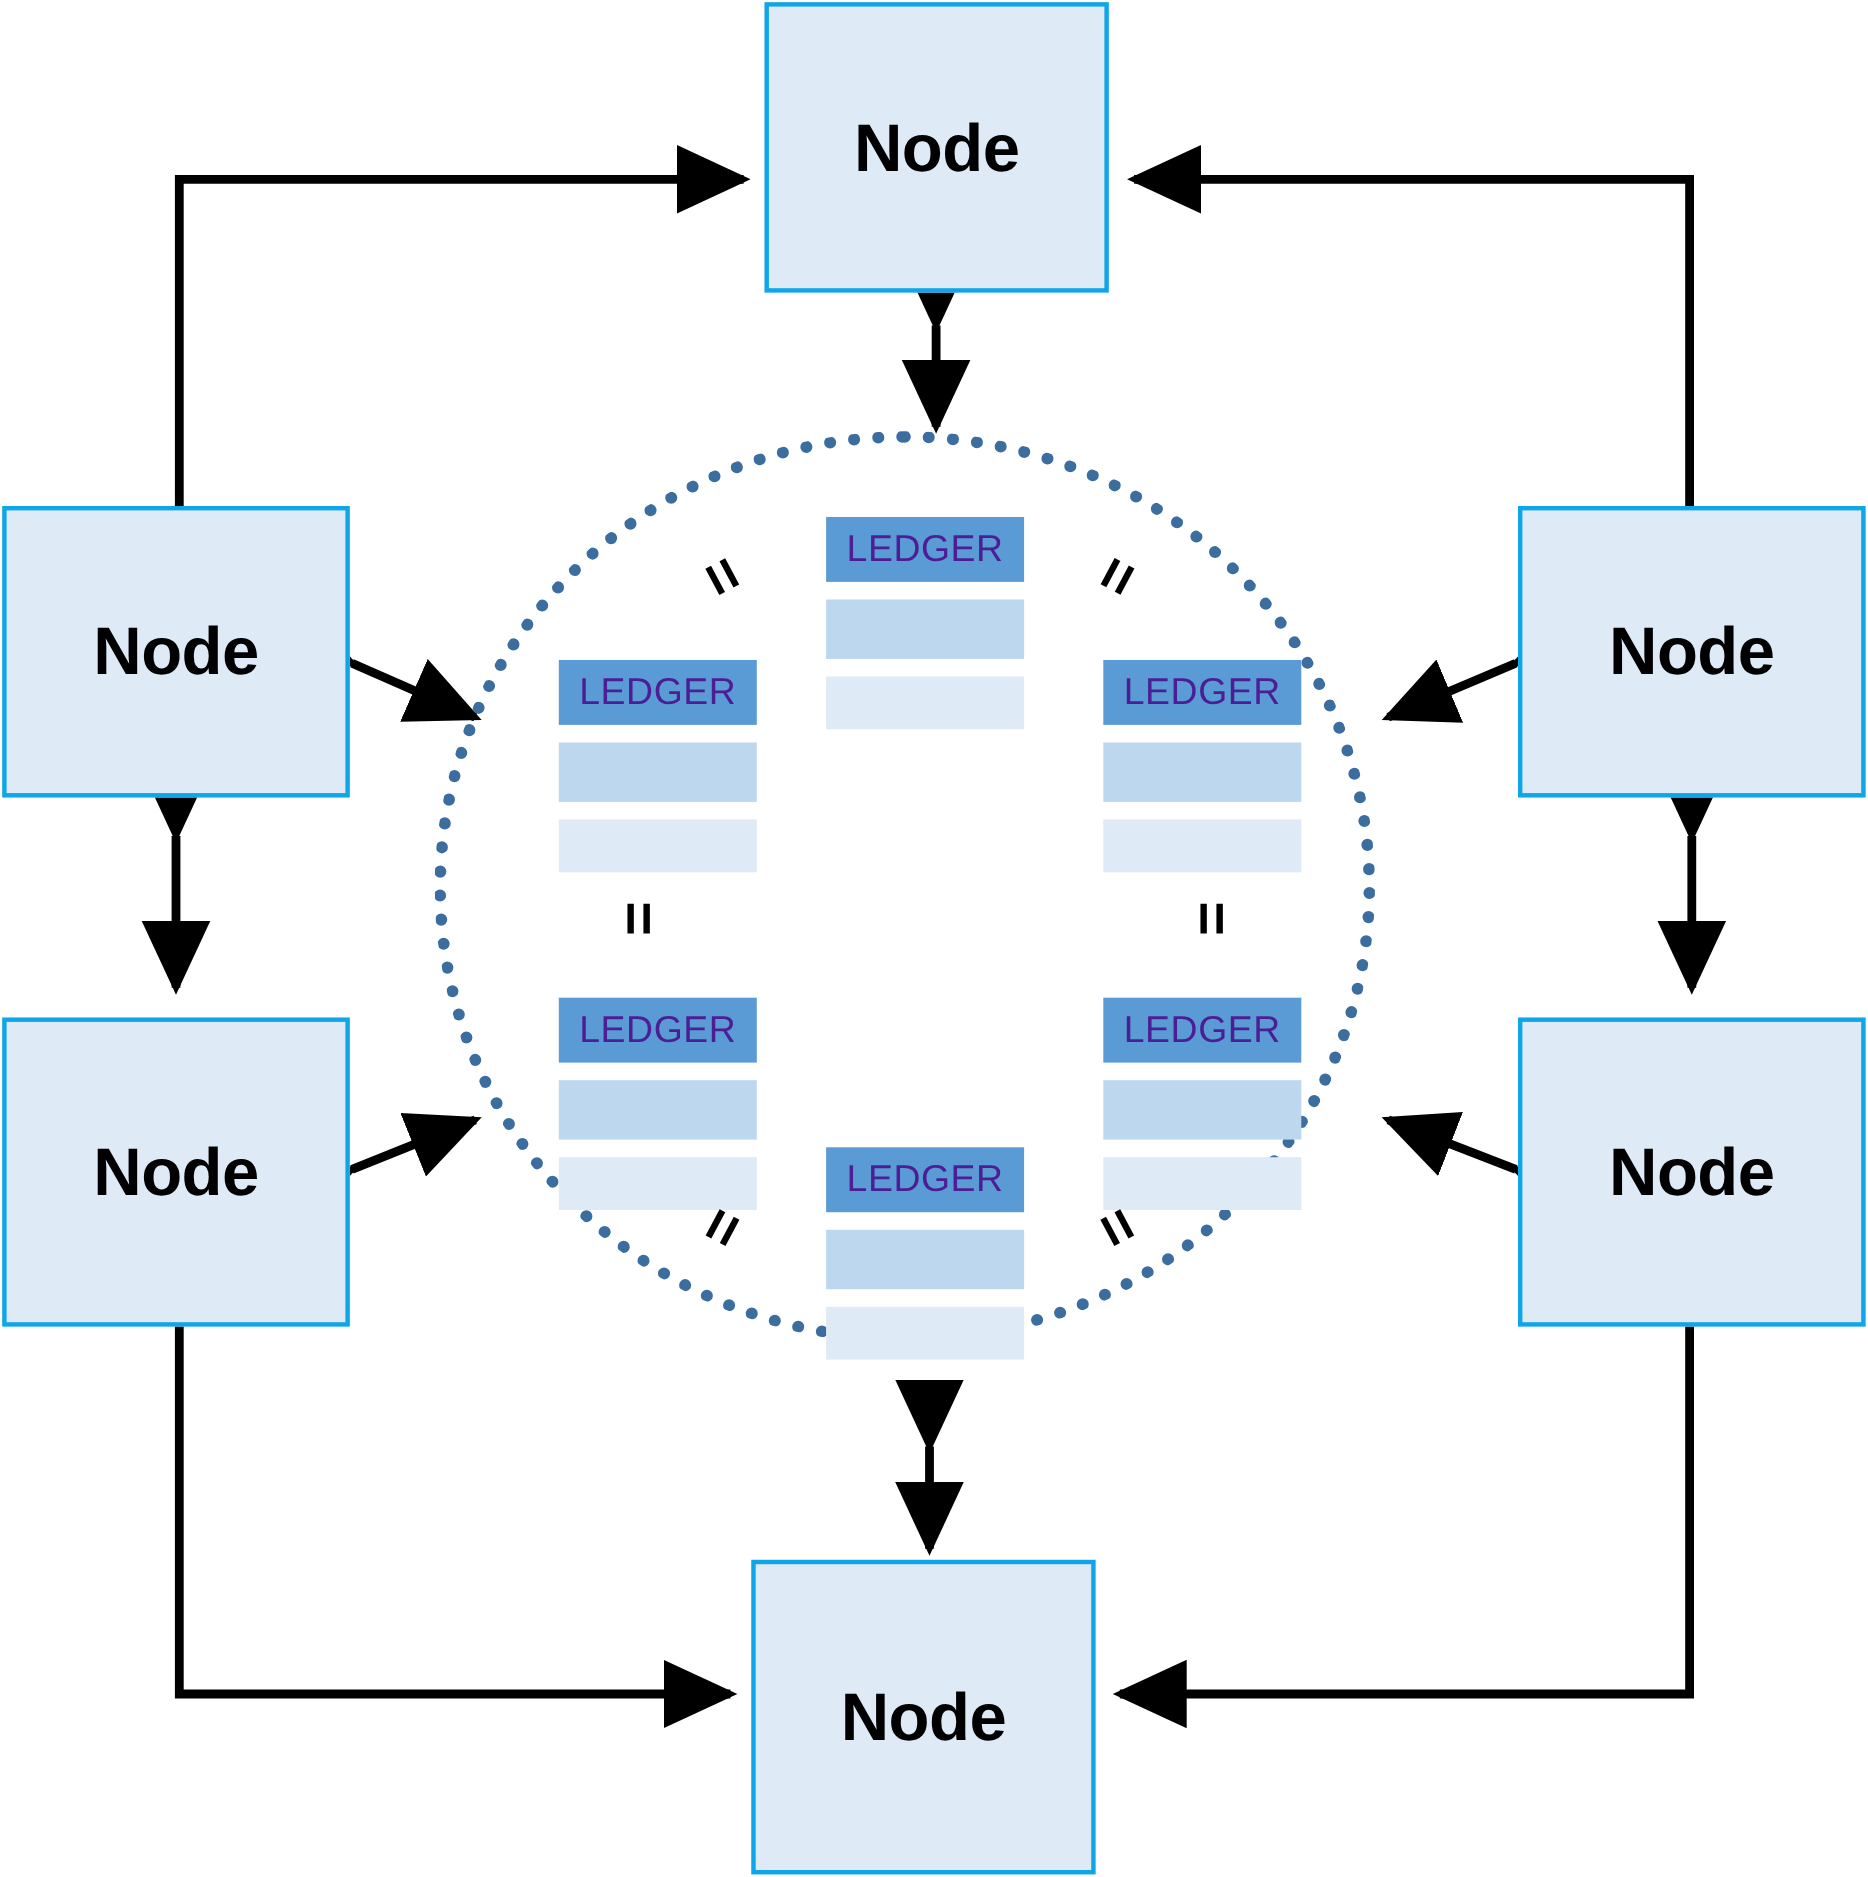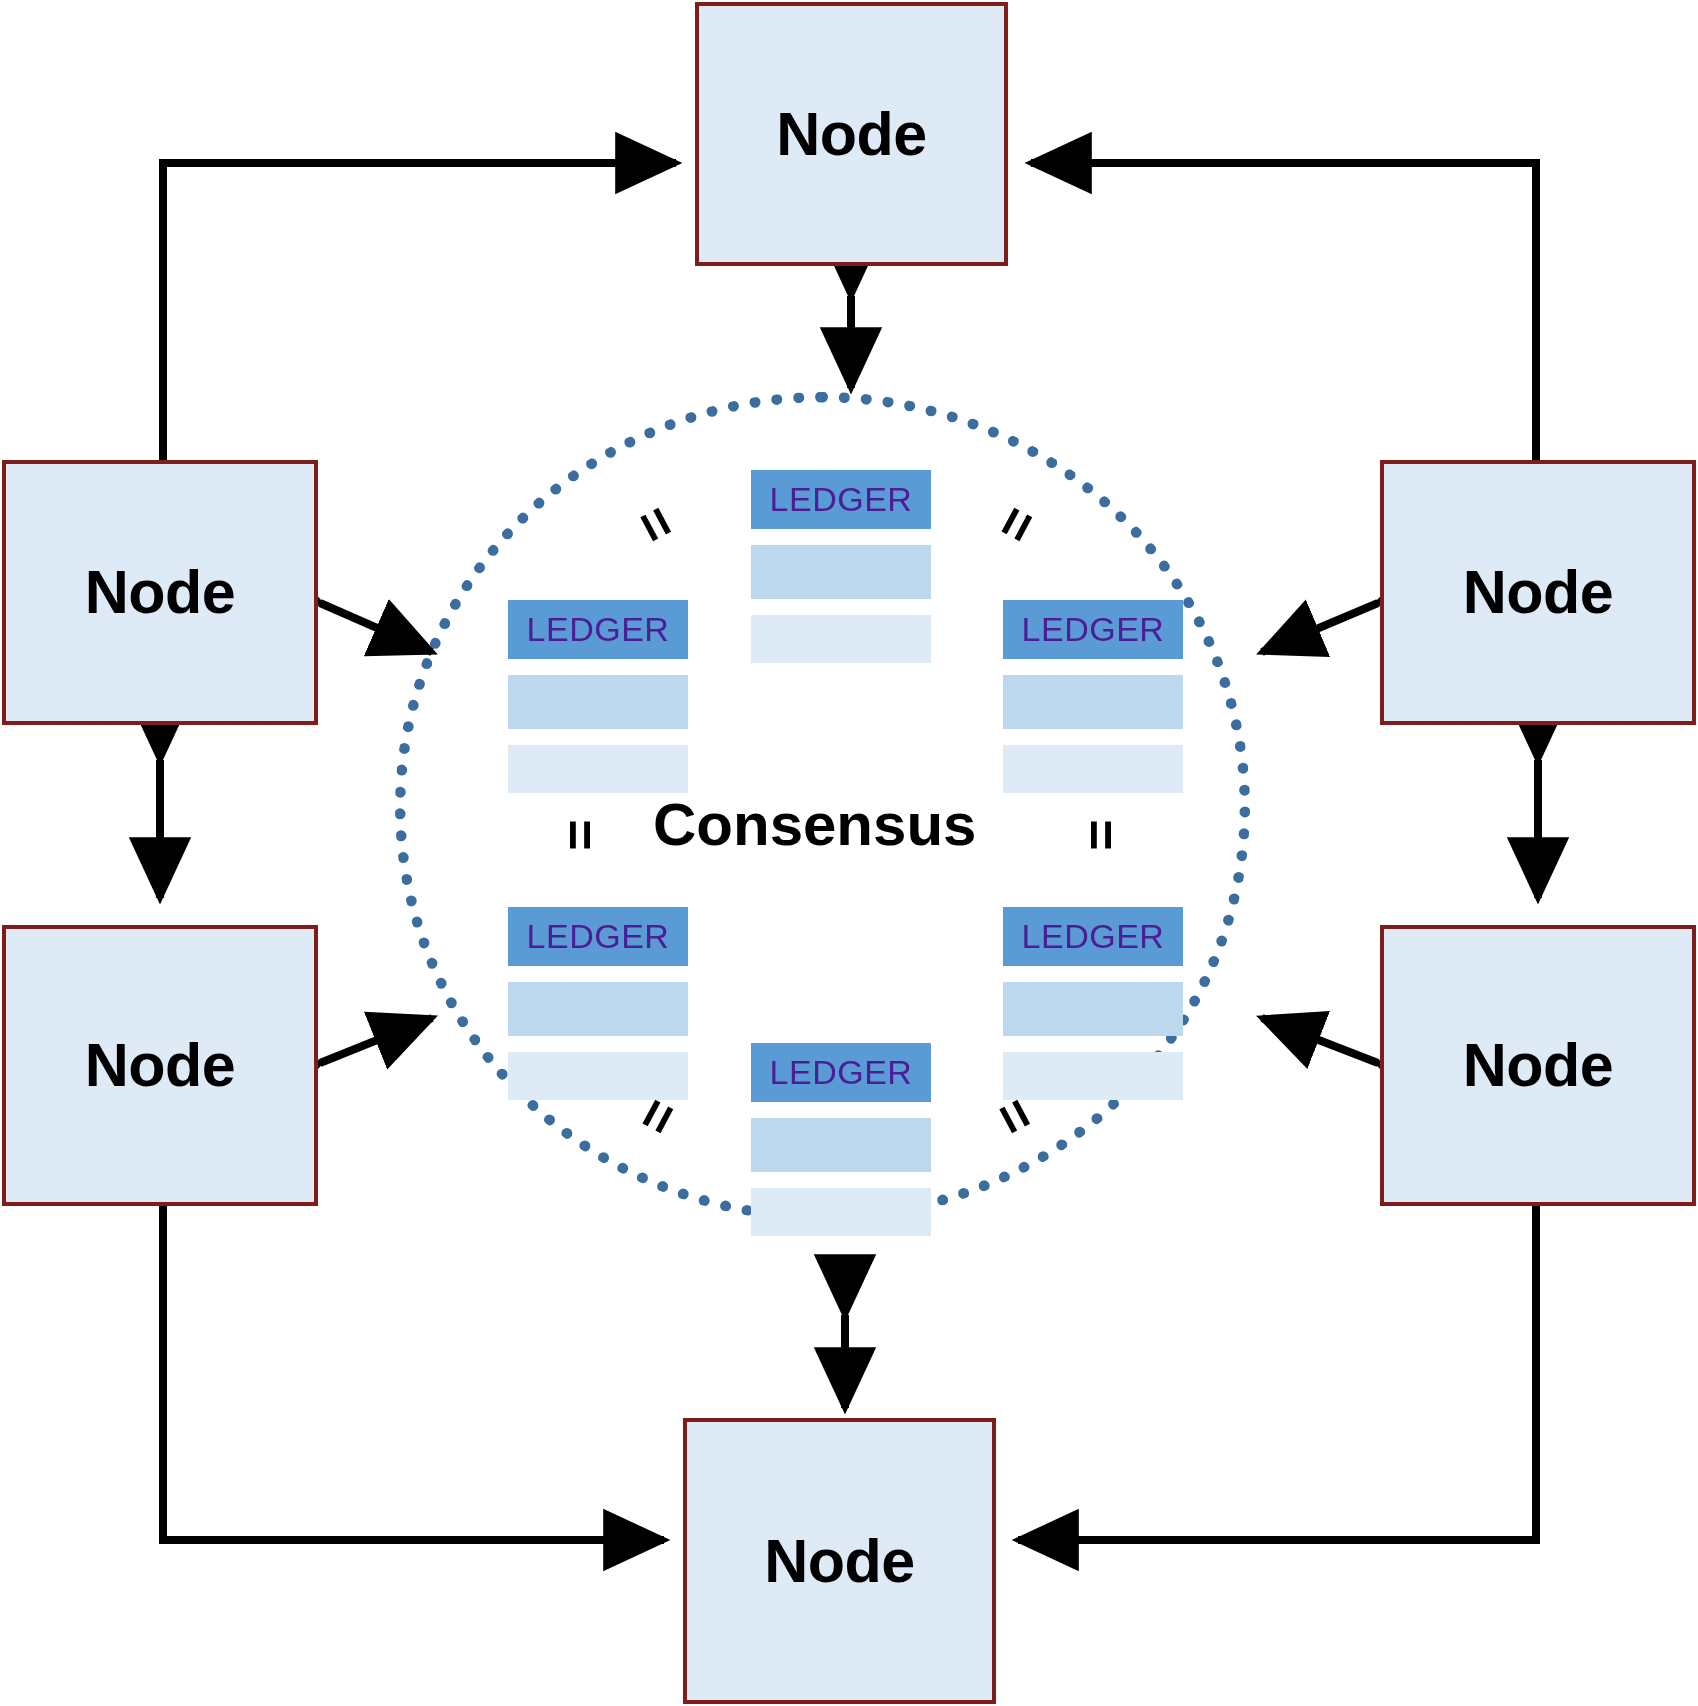--- a/index.html
+++ b/index.html
@@ -21,21 +21,21 @@
     position: absolute;
     left: 0; top: 0;
     width: 1698px;
     height: 1706px;
     pointer-events: none;
   }
   .node-box {
     position: absolute;
     box-sizing: border-box;
     background: #DEEAF6;
-    border: 4px solid #7f1d1d;
+    border: 4px solid #0ea5e9;
     display: flex;
     align-items: center;
     justify-content: center;
   }
   .node-label {
     font-family: "Liberation Sans", sans-serif;
     font-weight: bold;
     font-size: 61px;
     color: #000000;
     letter-spacing: -0.5px;
@@ -193,15 +193,14 @@
   <div class="eq-mark" style="left:1000px; top:497px; transform:rotate(-62deg);">=</div>
 
   <div class="eq-mark" style="left:565px; top:808px; transform:rotate(90deg);">=</div>
 
   <div class="eq-mark" style="left:1086px; top:808px; transform:rotate(90deg);">=</div>
 
   <div class="eq-mark" style="left:641px; top:1089px; transform:rotate(-62deg);">=</div>
 
   <div class="eq-mark" style="left:1000px; top:1089px; transform:rotate(62deg);">=</div>
 
-  <div class="consensus-label" style="left:653px; top:795px;">Consensus</div>
 
 </div>
 
 </body></html>

